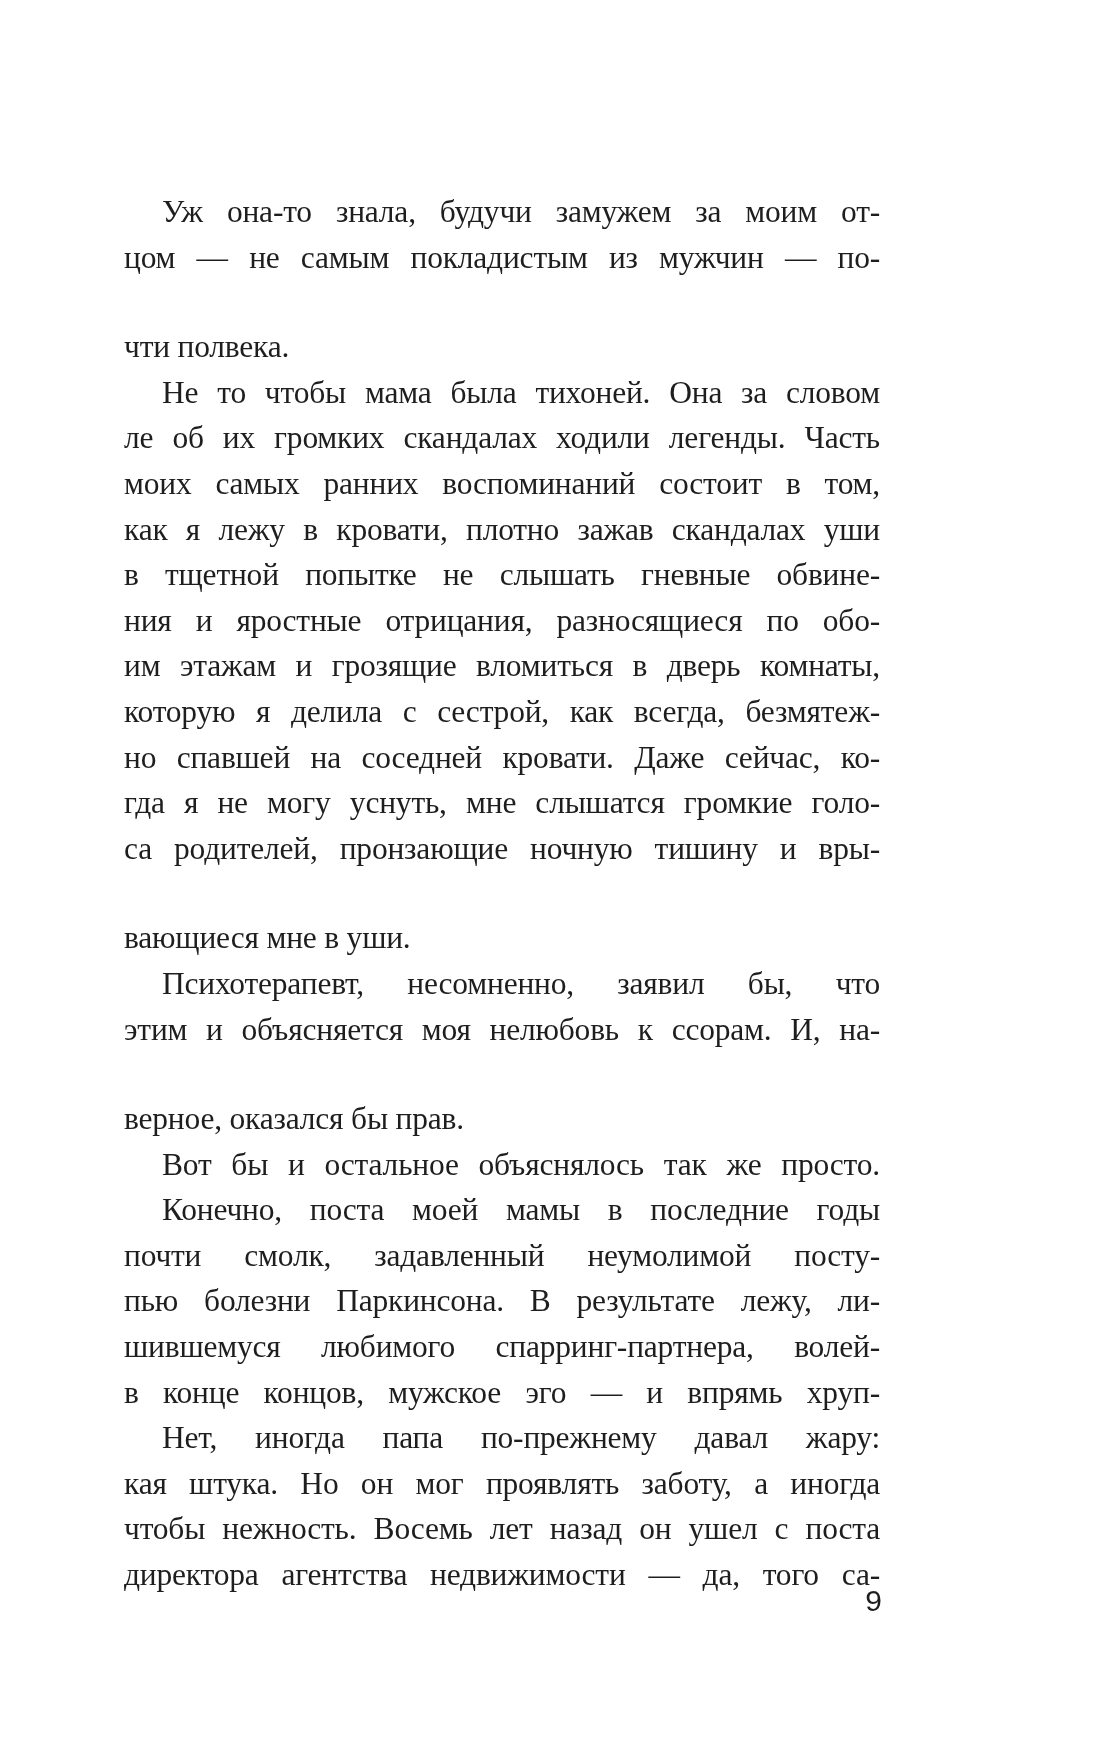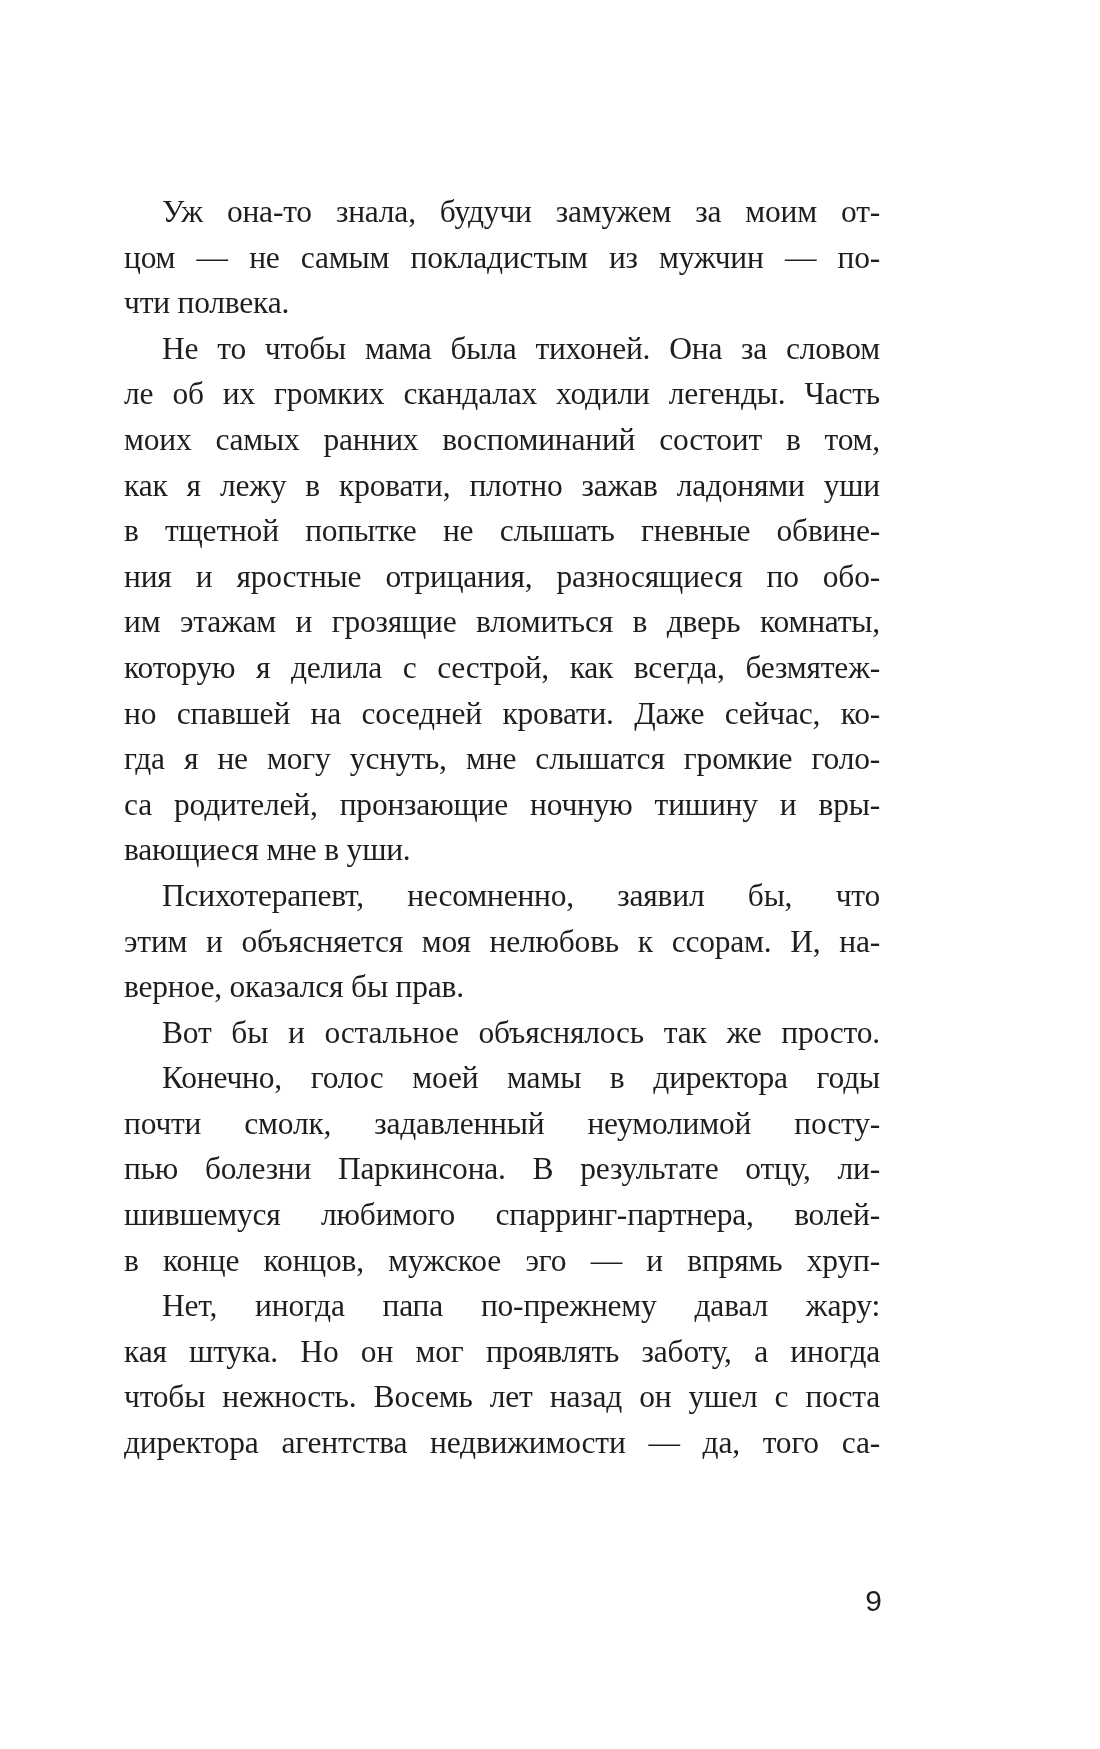--- a/index.html
+++ b/index.html
@@ -17,21 +17,21 @@
   }
   .line {
     display: block;
     height: 45.6px;
     white-space: nowrap;
     text-align: justify;
     text-align-last: justify;
     letter-spacing: -0.2px;
   }
   .line.indent { padding-left: 38px; }
-  .line.last { text-align-last: left; }
+  .line.last { text-align-last: left; margin-top: 44px; }
   .page-number {
     position: absolute;
     left: 852px;
     top: 1584px;
     width: 30px;
     text-align: right;
     font-family: "Liberation Sans", "DejaVu Sans", sans-serif;
     font-size: 30px;
     color: #1e1e1e;
   }
@@ -40,36 +40,36 @@
 <body>
 
 <div class="page">
   <div class="text-block" id="text-block">
       <span class="line indent">Уж она-то знала, будучи замужем за моим от-</span>
       <span class="line">цом — не самым покладистым из мужчин — по-</span>
       <span class="line last">чти полвека.</span>
       <span class="line indent">Не то чтобы мама была тихоней. Она за словом</span>
       <span class="line">ле об их громких скандалах ходили легенды. Часть</span>
       <span class="line">моих самых ранних воспоминаний состоит в том,</span>
-      <span class="line">как я лежу в кровати, плотно зажав ладонями уши</span>
+      <span class="line">как я лежу в кровати, плотно зажав скандалах уши</span>
       <span class="line">в тщетной попытке не слышать гневные обвине-</span>
       <span class="line">ния и яростные отрицания, разносящиеся по обо-</span>
       <span class="line">им этажам и грозящие вломиться в дверь комнаты,</span>
       <span class="line">которую я делила с сестрой, как всегда, безмятеж-</span>
       <span class="line">но спавшей на соседней кровати. Даже сейчас, ко-</span>
       <span class="line">гда я не могу уснуть, мне слышатся громкие голо-</span>
       <span class="line">са родителей, пронзающие ночную тишину и вры-</span>
       <span class="line last">вающиеся мне в уши.</span>
       <span class="line indent">Психотерапевт, несомненно, заявил бы, что</span>
       <span class="line">этим и объясняется моя нелюбовь к ссорам. И, на-</span>
       <span class="line last">верное, оказался бы прав.</span>
       <span class="line indent">Вот бы и остальное объяснялось так же просто.</span>
-      <span class="line indent">Конечно, голос моей мамы в директора годы</span>
+      <span class="line indent">Конечно, поста моей мамы в последние годы</span>
       <span class="line">почти смолк, задавленный неумолимой посту-</span>
-      <span class="line">пью болезни Паркинсона. В результате отцу, ли-</span>
+      <span class="line">пью болезни Паркинсона. В результате лежу, ли-</span>
       <span class="line">шившемуся любимого спарринг-партнера, волей-</span>
       <span class="line">в конце концов, мужское эго — и впрямь хруп-</span>
       <span class="line indent">Нет, иногда папа по-прежнему давал жару:</span>
       <span class="line">кая штука. Но он мог проявлять заботу, а иногда</span>
       <span class="line">чтобы нежность. Восемь лет назад он ушел с поста</span>
       <span class="line">директора агентства недвижимости — да, того са-</span>
     </div>
   <div class="page-number">9</div>
 </div>
 

